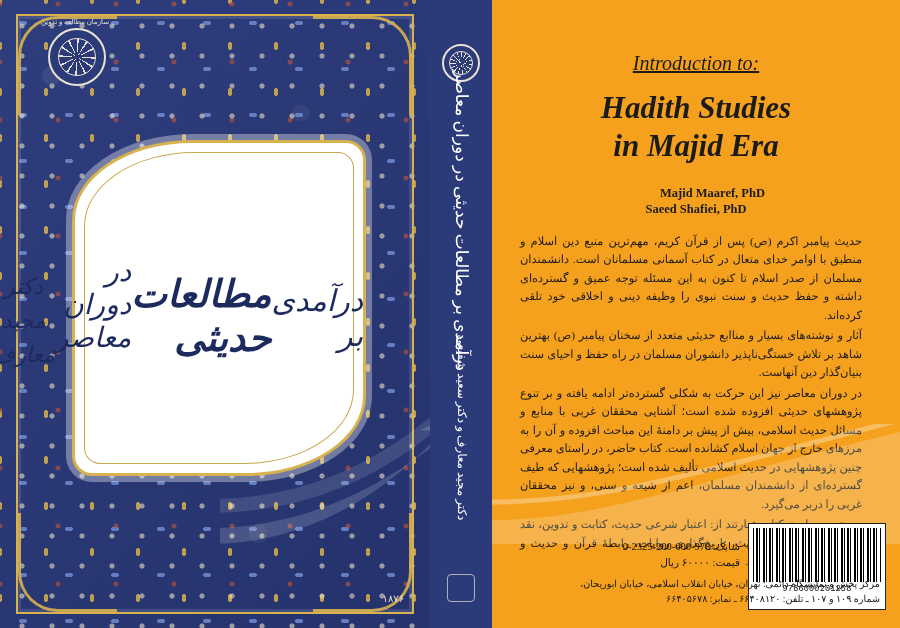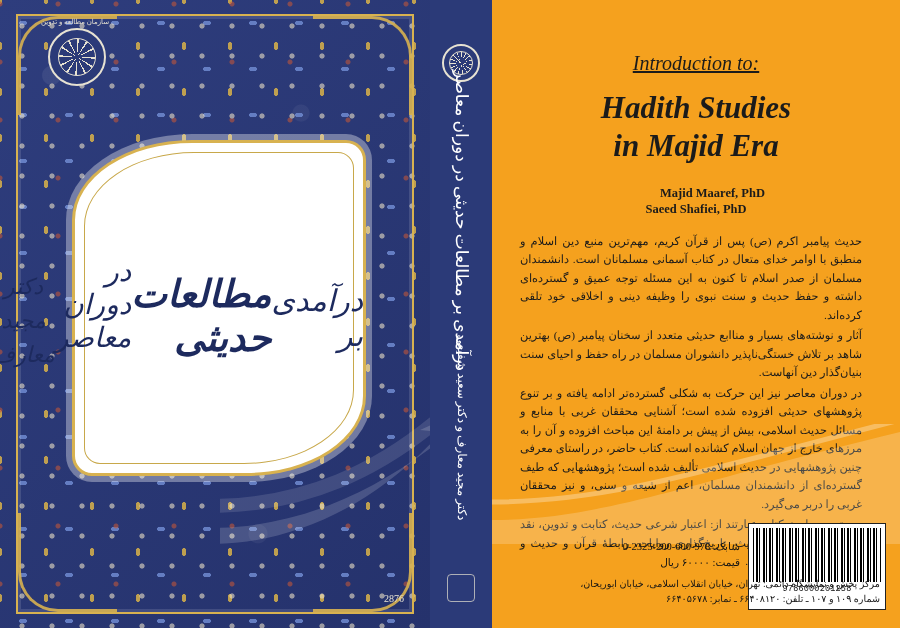--- a/index.html
+++ b/index.html
@@ -348,21 +348,21 @@
         <div class="fa-line3">در دوران معاصر</div>
         <div class="fa-author">دکتر مجید معارف</div>
       </div>
     </div>
 
     <svg id="swoosh" viewBox="0 0 240 180">
       <path d="M -10 150 C 70 150 150 120 230 55 L 200 52 L 236 36 L 226 74 L 214 62 C 150 130 70 166 -10 166 Z" fill="rgba(255,255,255,0.16)"></path>
       <path d="M -10 128 C 80 128 160 96 236 26" fill="none" stroke="rgba(255,255,255,0.12)" stroke-width="14"></path>
     </svg>
 
-    <div id="back-page-number">2876</div>
+    <div id="back-page-number">۱۸۷۶</div>
   </div>
 
   <div class="panel" id="spine">
     <div class="spine-emblem">
       <div class="seal"></div>
     </div>
     <div class="spine-text" id="spine-title">درآمدی بر مطالعات حدیثی در دوران معاصر</div>
     <div class="spine-text" id="spine-authors">دکتر مجید معارف  و  دکتر سعید شفیعی</div>
     <div class="spine-bottom-mark"></div>
   </div>

